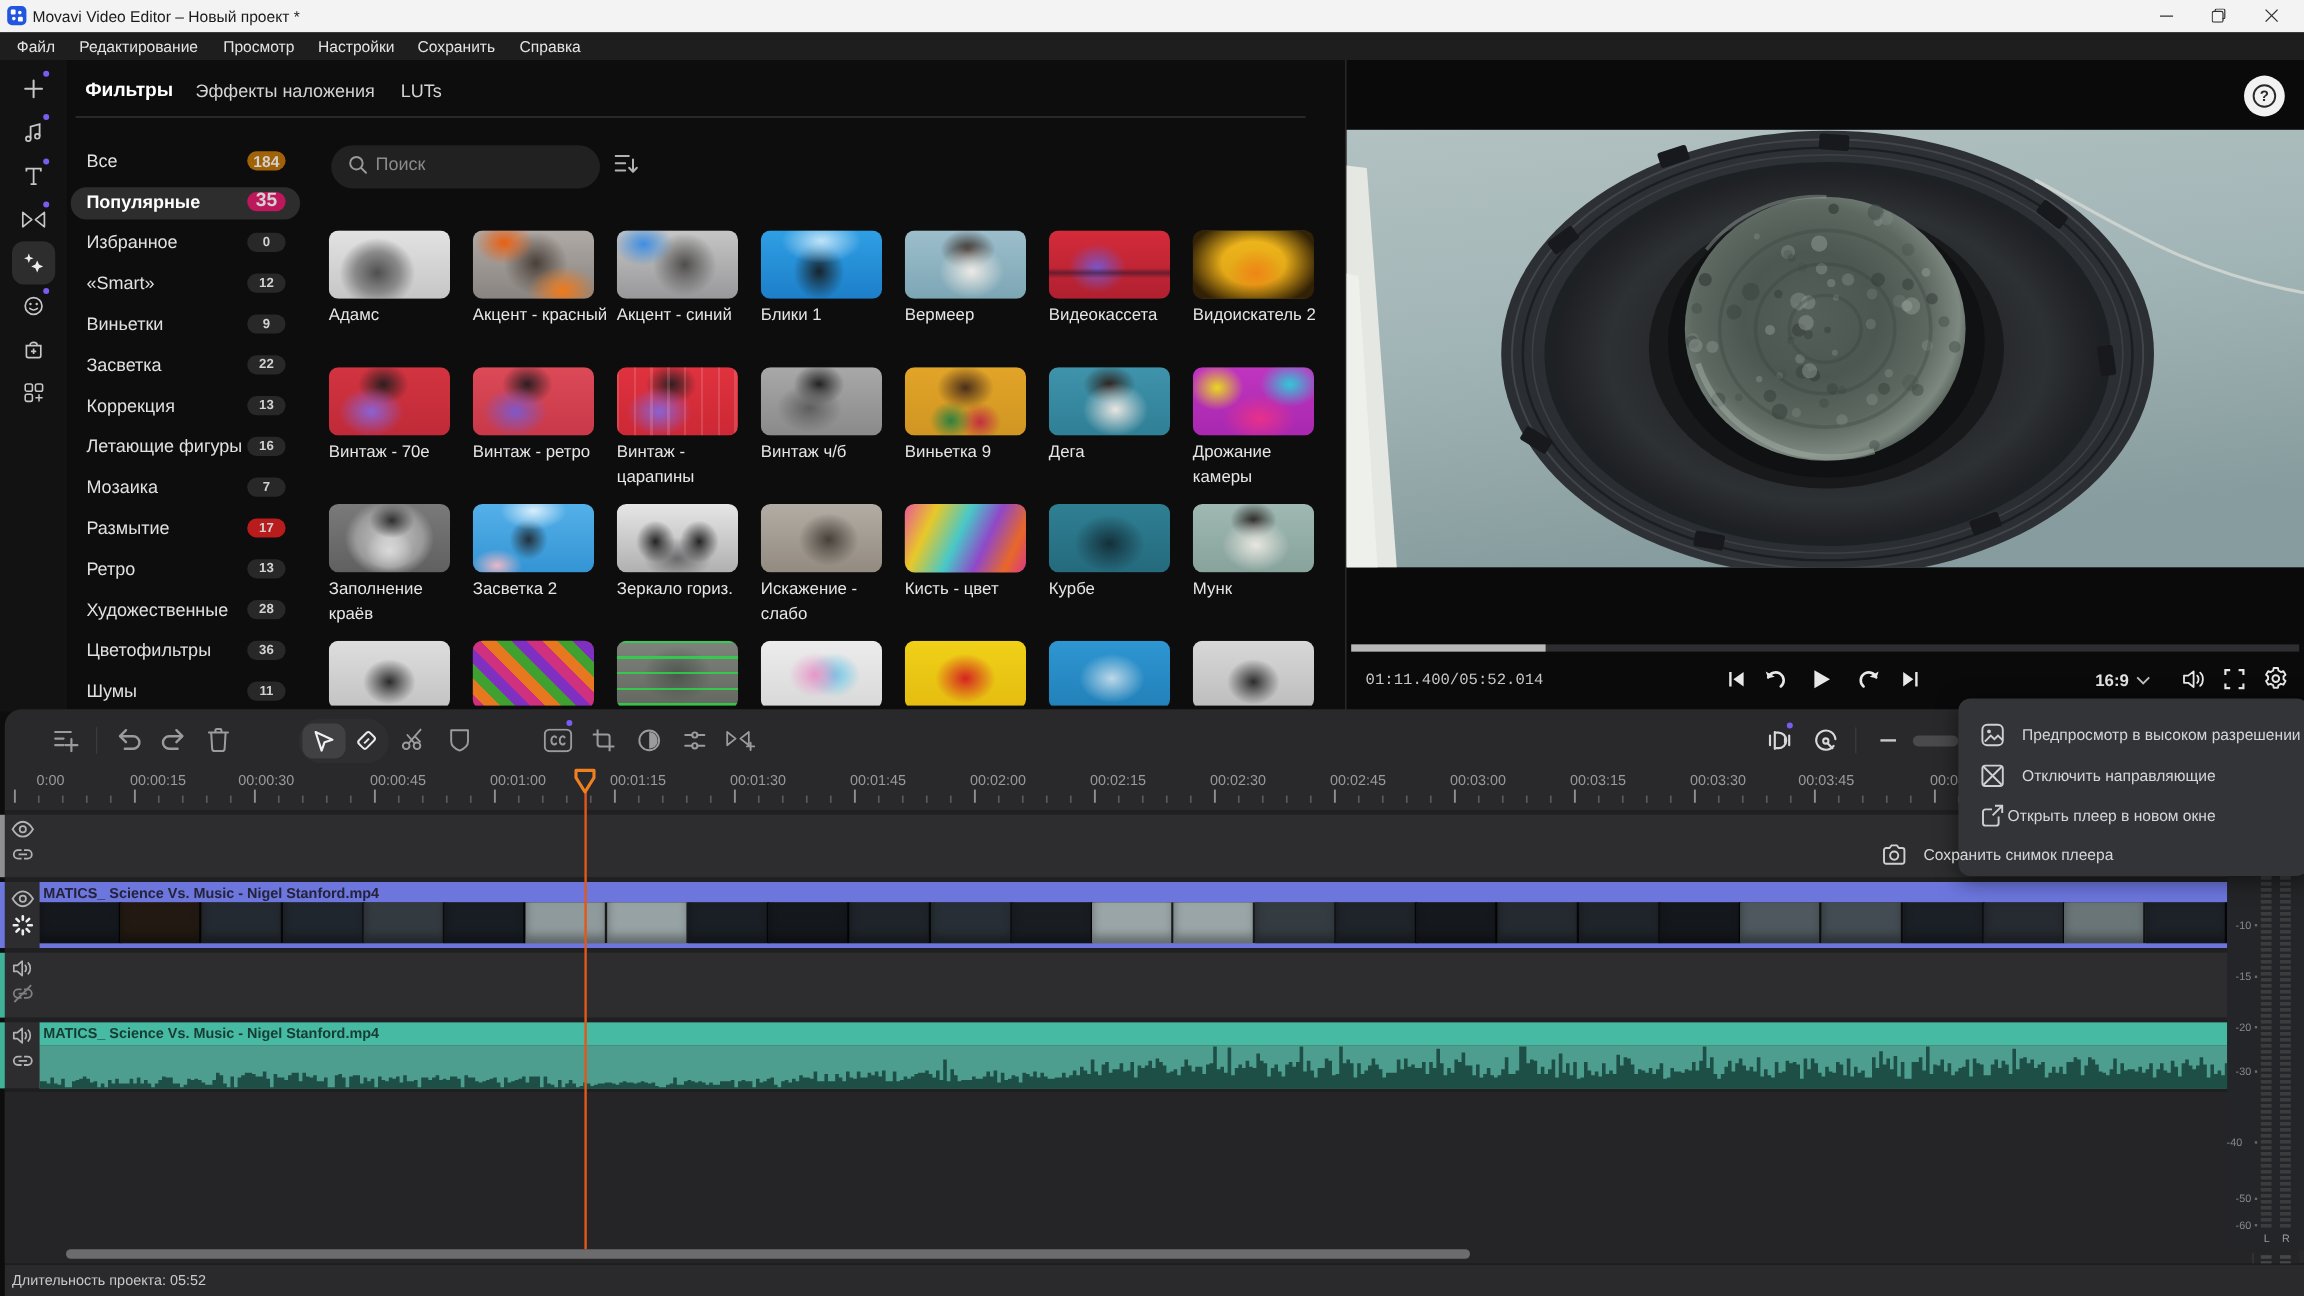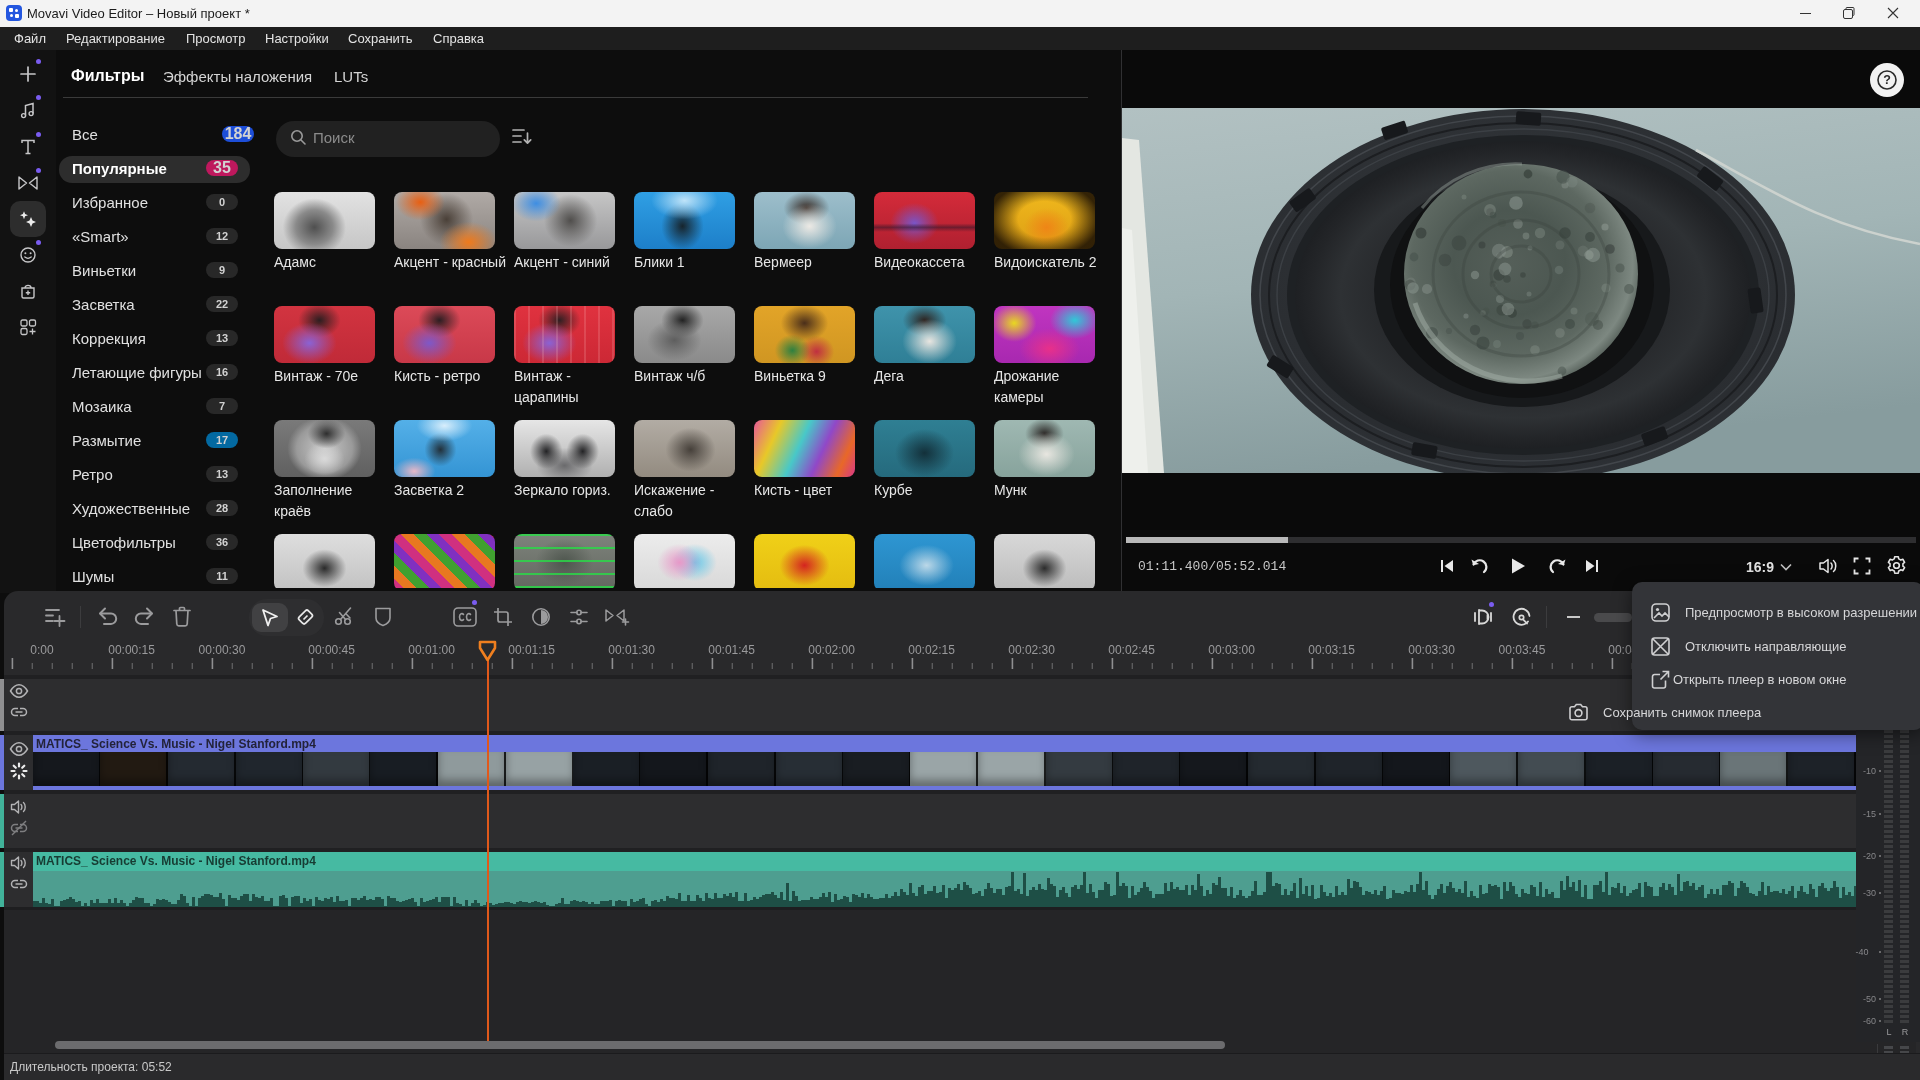--- a/index.html
+++ b/index.html
@@ -97,39 +97,39 @@
         <path d="M14.5 11.5 V17.5 M11.5 14.5 H17.5" stroke="#c6c6c8" stroke-width="1.3"></path>
       </svg>
     </div>
 <div class="a" style="left:56px;top:50px;width:1065px;height:543px;background:#0d0d0d;"></div>
 <div class="a" style="left:71px;top:67px;font-size:16px;font-weight:bold;color:#ffffff;">Фильтры</div>
 <div class="a" style="left:163px;top:68px;font-size:15px;color:#d4d4d4;">Эффекты наложения</div>
 <div class="a" style="left:334px;top:68px;font-size:15px;color:#d4d4d4;">LUTs</div>
 <div class="a" style="left:63px;top:97px;width:1025px;height:1px;background:#3a3a3a;"></div>
 <div class="a" style="left:59px;top:156px;width:191px;height:27px;border-radius:13px;background:#2d2d2d;"></div>
 <div class="a" style="left:72px;top:126px;font-size:15px;font-weight:normal;color:#e0e0e0;">Все</div>
-<div class="a flex" style="left:206px;top:126px;width:32px;height:16px;border-radius:8px;background:#1d4ed8;color:#d2d2d2;font-size:16px;font-weight:bold;margin-left:16px;">184</div>
+<div class="a flex" style="left:206px;top:126px;width:32px;height:16px;border-radius:8px;background:#a16207;color:#d2d2d2;font-size:13px;font-weight:bold;">184</div>
 <div class="a" style="left:72px;top:160px;font-size:15px;font-weight:bold;color:#ffffff;">Популярные</div>
 <div class="a flex" style="left:206px;top:160px;width:32px;height:16px;border-radius:8px;background:#be185d;color:#d2d2d2;font-size:16px;font-weight:bold;">35</div>
 <div class="a" style="left:72px;top:194px;font-size:15px;font-weight:normal;color:#e0e0e0;">Избранное</div>
 <div class="a flex" style="left:206px;top:194px;width:32px;height:16px;border-radius:8px;background:#282828;color:#d2d2d2;font-size:11px;font-weight:bold;">0</div>
 <div class="a" style="left:72px;top:228px;font-size:15px;font-weight:normal;color:#e0e0e0;">«Smart»</div>
 <div class="a flex" style="left:206px;top:228px;width:32px;height:16px;border-radius:8px;background:#282828;color:#d2d2d2;font-size:11px;font-weight:bold;">12</div>
 <div class="a" style="left:72px;top:262px;font-size:15px;font-weight:normal;color:#e0e0e0;">Виньетки</div>
 <div class="a flex" style="left:206px;top:262px;width:32px;height:16px;border-radius:8px;background:#282828;color:#d2d2d2;font-size:11px;font-weight:bold;">9</div>
 <div class="a" style="left:72px;top:296px;font-size:15px;font-weight:normal;color:#e0e0e0;">Засветка</div>
 <div class="a flex" style="left:206px;top:296px;width:32px;height:16px;border-radius:8px;background:#282828;color:#d2d2d2;font-size:11px;font-weight:bold;">22</div>
 <div class="a" style="left:72px;top:330px;font-size:15px;font-weight:normal;color:#e0e0e0;">Коррекция</div>
 <div class="a flex" style="left:206px;top:330px;width:32px;height:16px;border-radius:8px;background:#282828;color:#d2d2d2;font-size:11px;font-weight:bold;">13</div>
 <div class="a" style="left:72px;top:364px;font-size:15px;font-weight:normal;color:#e0e0e0;">Летающие фигуры</div>
 <div class="a flex" style="left:206px;top:364px;width:32px;height:16px;border-radius:8px;background:#282828;color:#d2d2d2;font-size:11px;font-weight:bold;">16</div>
 <div class="a" style="left:72px;top:398px;font-size:15px;font-weight:normal;color:#e0e0e0;">Мозаика</div>
 <div class="a flex" style="left:206px;top:398px;width:32px;height:16px;border-radius:8px;background:#282828;color:#d2d2d2;font-size:11px;font-weight:bold;">7</div>
 <div class="a" style="left:72px;top:432px;font-size:15px;font-weight:normal;color:#e0e0e0;">Размытие</div>
-<div class="a flex" style="left:206px;top:432px;width:32px;height:16px;border-radius:8px;background:#0369a1;color:#d2d2d2;font-size:11px;font-weight:bold;">17</div>
+<div class="a flex" style="left:206px;top:432px;width:32px;height:16px;border-radius:8px;background:#b91c1c;color:#d2d2d2;font-size:11px;font-weight:bold;">17</div>
 <div class="a" style="left:72px;top:466px;font-size:15px;font-weight:normal;color:#e0e0e0;">Ретро</div>
 <div class="a flex" style="left:206px;top:466px;width:32px;height:16px;border-radius:8px;background:#282828;color:#d2d2d2;font-size:11px;font-weight:bold;">13</div>
 <div class="a" style="left:72px;top:500px;font-size:15px;font-weight:normal;color:#e0e0e0;">Художественные</div>
 <div class="a flex" style="left:206px;top:500px;width:32px;height:16px;border-radius:8px;background:#282828;color:#d2d2d2;font-size:11px;font-weight:bold;">28</div>
 <div class="a" style="left:72px;top:534px;font-size:15px;font-weight:normal;color:#e0e0e0;">Цветофильтры</div>
 <div class="a flex" style="left:206px;top:534px;width:32px;height:16px;border-radius:8px;background:#282828;color:#d2d2d2;font-size:11px;font-weight:bold;">36</div>
 <div class="a" style="left:72px;top:568px;font-size:15px;font-weight:normal;color:#e0e0e0;">Шумы</div>
 <div class="a flex" style="left:206px;top:568px;width:32px;height:16px;border-radius:8px;background:#282828;color:#d2d2d2;font-size:11px;font-weight:bold;">11</div>
 <div class="a" style="left:276px;top:121px;width:224px;height:36px;border-radius:18px;background:#212121;"></div>
 <svg class="a" style="left:289px;top:128px;" width="18" height="18" viewBox="0 0 18 18">
@@ -151,21 +151,21 @@
 <div class="a" style="left:634px;top:252px;width:112px;font-size:14px;color:#e6e6e6;line-height:21px;">Блики 1</div>
 <div class="a" style="left:754px;top:192px;width:101px;height:57px;border-radius:8px;background:radial-gradient(ellipse 45% 65% at 55% 60%, #ece9e4 0%, transparent 60%), radial-gradient(ellipse 35% 45% at 52% 28%, #3a2e28 0%, transparent 65%), linear-gradient(180deg,#9dbecb,#7da6b5);"></div>
 <div class="a" style="left:754px;top:252px;width:112px;font-size:14px;color:#e6e6e6;line-height:21px;">Вермеер</div>
 <div class="a" style="left:874px;top:192px;width:101px;height:57px;border-radius:8px;background:linear-gradient(180deg, rgba(0,0,0,0) 55%, rgba(40,20,40,.55) 62%, rgba(0,0,0,0) 70%), radial-gradient(ellipse 40% 60% at 40% 55%, #7a55c8 0%, transparent 60%), linear-gradient(180deg,#d42b3a,#b02030);"></div>
 <div class="a" style="left:874px;top:252px;width:112px;font-size:14px;color:#e6e6e6;line-height:21px;">Видеокассета</div>
 <div class="a" style="left:994px;top:192px;width:101px;height:57px;border-radius:8px;background:radial-gradient(ellipse 62% 75% at 50% 48%, rgba(0,0,0,0) 42%, rgba(35,22,4,.92) 88%), radial-gradient(ellipse 36% 55% at 52% 62%, #ef8516 0%, transparent 62%), linear-gradient(180deg,#f0b81d,#dc9e14);"></div>
 <div class="a" style="left:994px;top:252px;width:112px;font-size:14px;color:#e6e6e6;line-height:21px;">Видоискатель 2</div>
 <div class="a" style="left:274px;top:306px;width:101px;height:57px;border-radius:8px;background:radial-gradient(ellipse 45% 60% at 35% 65%, #8a62d4 0%, transparent 60%), radial-gradient(ellipse 35% 50% at 45% 25%, #2c1e20 0%, transparent 60%), linear-gradient(180deg,#d23440,#c02a38);"></div>
 <div class="a" style="left:274px;top:366px;width:112px;font-size:14px;color:#e6e6e6;line-height:21px;">Винтаж - 70е</div>
 <div class="a" style="left:394px;top:306px;width:101px;height:57px;border-radius:8px;background:radial-gradient(ellipse 45% 60% at 35% 65%, #7e58c8 0%, transparent 60%), radial-gradient(ellipse 35% 50% at 45% 25%, #2c1e22 0%, transparent 60%), linear-gradient(180deg,#dc4a58,#c83848);"></div>
-<div class="a" style="left:394px;top:366px;width:112px;font-size:14px;color:#e6e6e6;line-height:21px;">Кисть - ретро</div>
+<div class="a" style="left:394px;top:366px;width:112px;font-size:14px;color:#e6e6e6;line-height:21px;">Винтаж - ретро</div>
 <div class="a" style="left:514px;top:306px;width:101px;height:57px;border-radius:8px;background:repeating-linear-gradient(90deg, rgba(255,200,200,.18) 0 2px, rgba(0,0,0,0) 2px 14px), radial-gradient(ellipse 45% 60% at 35% 65%, #8a62d4 0%, transparent 60%), radial-gradient(ellipse 35% 50% at 45% 25%, #301f22 0%, transparent 60%), linear-gradient(180deg,#e0323f,#cc2835);"></div>
 <div class="a" style="left:514px;top:366px;width:112px;font-size:14px;color:#e6e6e6;line-height:21px;">Винтаж - царапины</div>
 <div class="a" style="left:634px;top:306px;width:101px;height:57px;border-radius:8px;background:radial-gradient(ellipse 45% 60% at 40% 60%, #5e5e5e 0%, transparent 60%), radial-gradient(ellipse 35% 50% at 48% 25%, #222 0%, transparent 60%), linear-gradient(180deg,#a8a8a8,#8a8a8a);"></div>
 <div class="a" style="left:634px;top:366px;width:112px;font-size:14px;color:#e6e6e6;line-height:21px;">Винтаж ч/б</div>
 <div class="a" style="left:754px;top:306px;width:101px;height:57px;border-radius:8px;background:radial-gradient(ellipse 25% 40% at 38% 78%, #2e8040 0%, transparent 70%), radial-gradient(ellipse 25% 40% at 62% 80%, #c03040 0%, transparent 70%), radial-gradient(ellipse 38% 52% at 50% 30%, #4a2e1a 0%, transparent 62%), linear-gradient(180deg,#e2a428,#d09622);"></div>
 <div class="a" style="left:754px;top:366px;width:112px;font-size:14px;color:#e6e6e6;line-height:21px;">Виньетка 9</div>
 <div class="a" style="left:874px;top:306px;width:101px;height:57px;border-radius:8px;background:radial-gradient(ellipse 45% 65% at 55% 62%, #e8e5e0 0%, transparent 60%), radial-gradient(ellipse 35% 45% at 50% 25%, #2e2420 0%, transparent 62%), linear-gradient(180deg,#3f93ab,#2f7f96);"></div>
 <div class="a" style="left:874px;top:366px;width:112px;font-size:14px;color:#e6e6e6;line-height:21px;">Дега</div>
 <div class="a" style="left:994px;top:306px;width:101px;height:57px;border-radius:8px;background:radial-gradient(ellipse 40% 60% at 20% 30%, #e8d820 0%, transparent 55%), radial-gradient(ellipse 45% 60% at 80% 25%, #30c8d8 0%, transparent 55%), radial-gradient(ellipse 50% 60% at 55% 75%, #e8308a 0%, transparent 60%), linear-gradient(180deg,#c035c0,#a828b0);"></div>
 <div class="a" style="left:994px;top:366px;width:112px;font-size:14px;color:#e6e6e6;line-height:21px;">Дрожание камеры</div>

